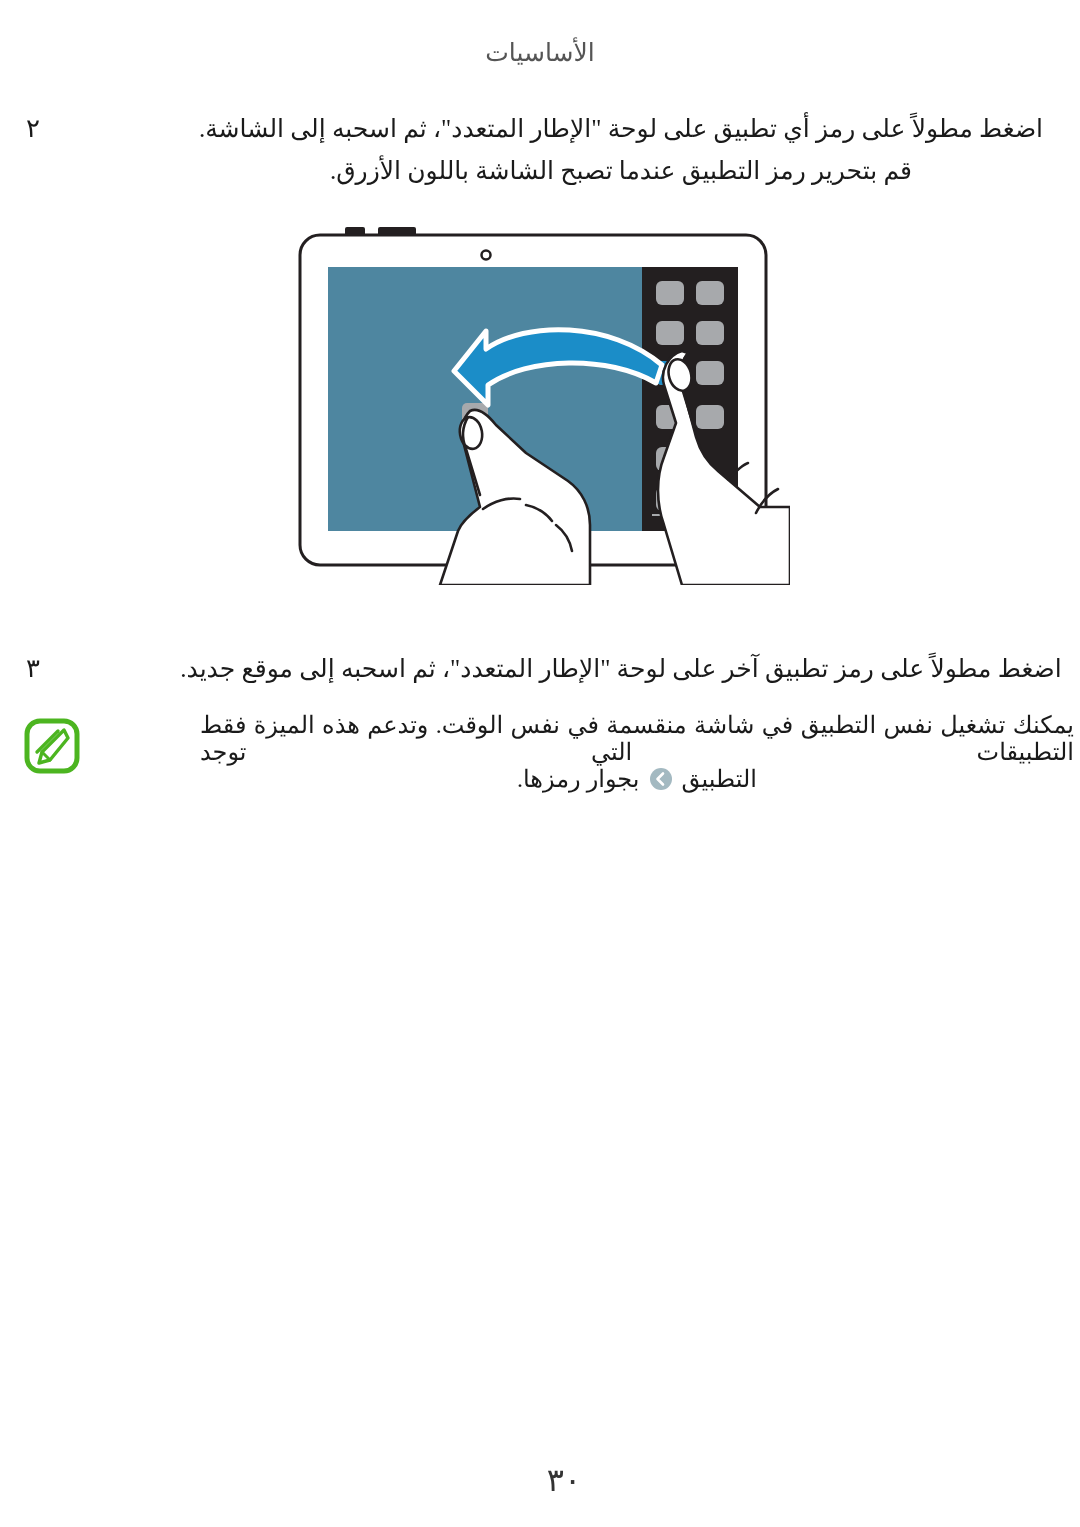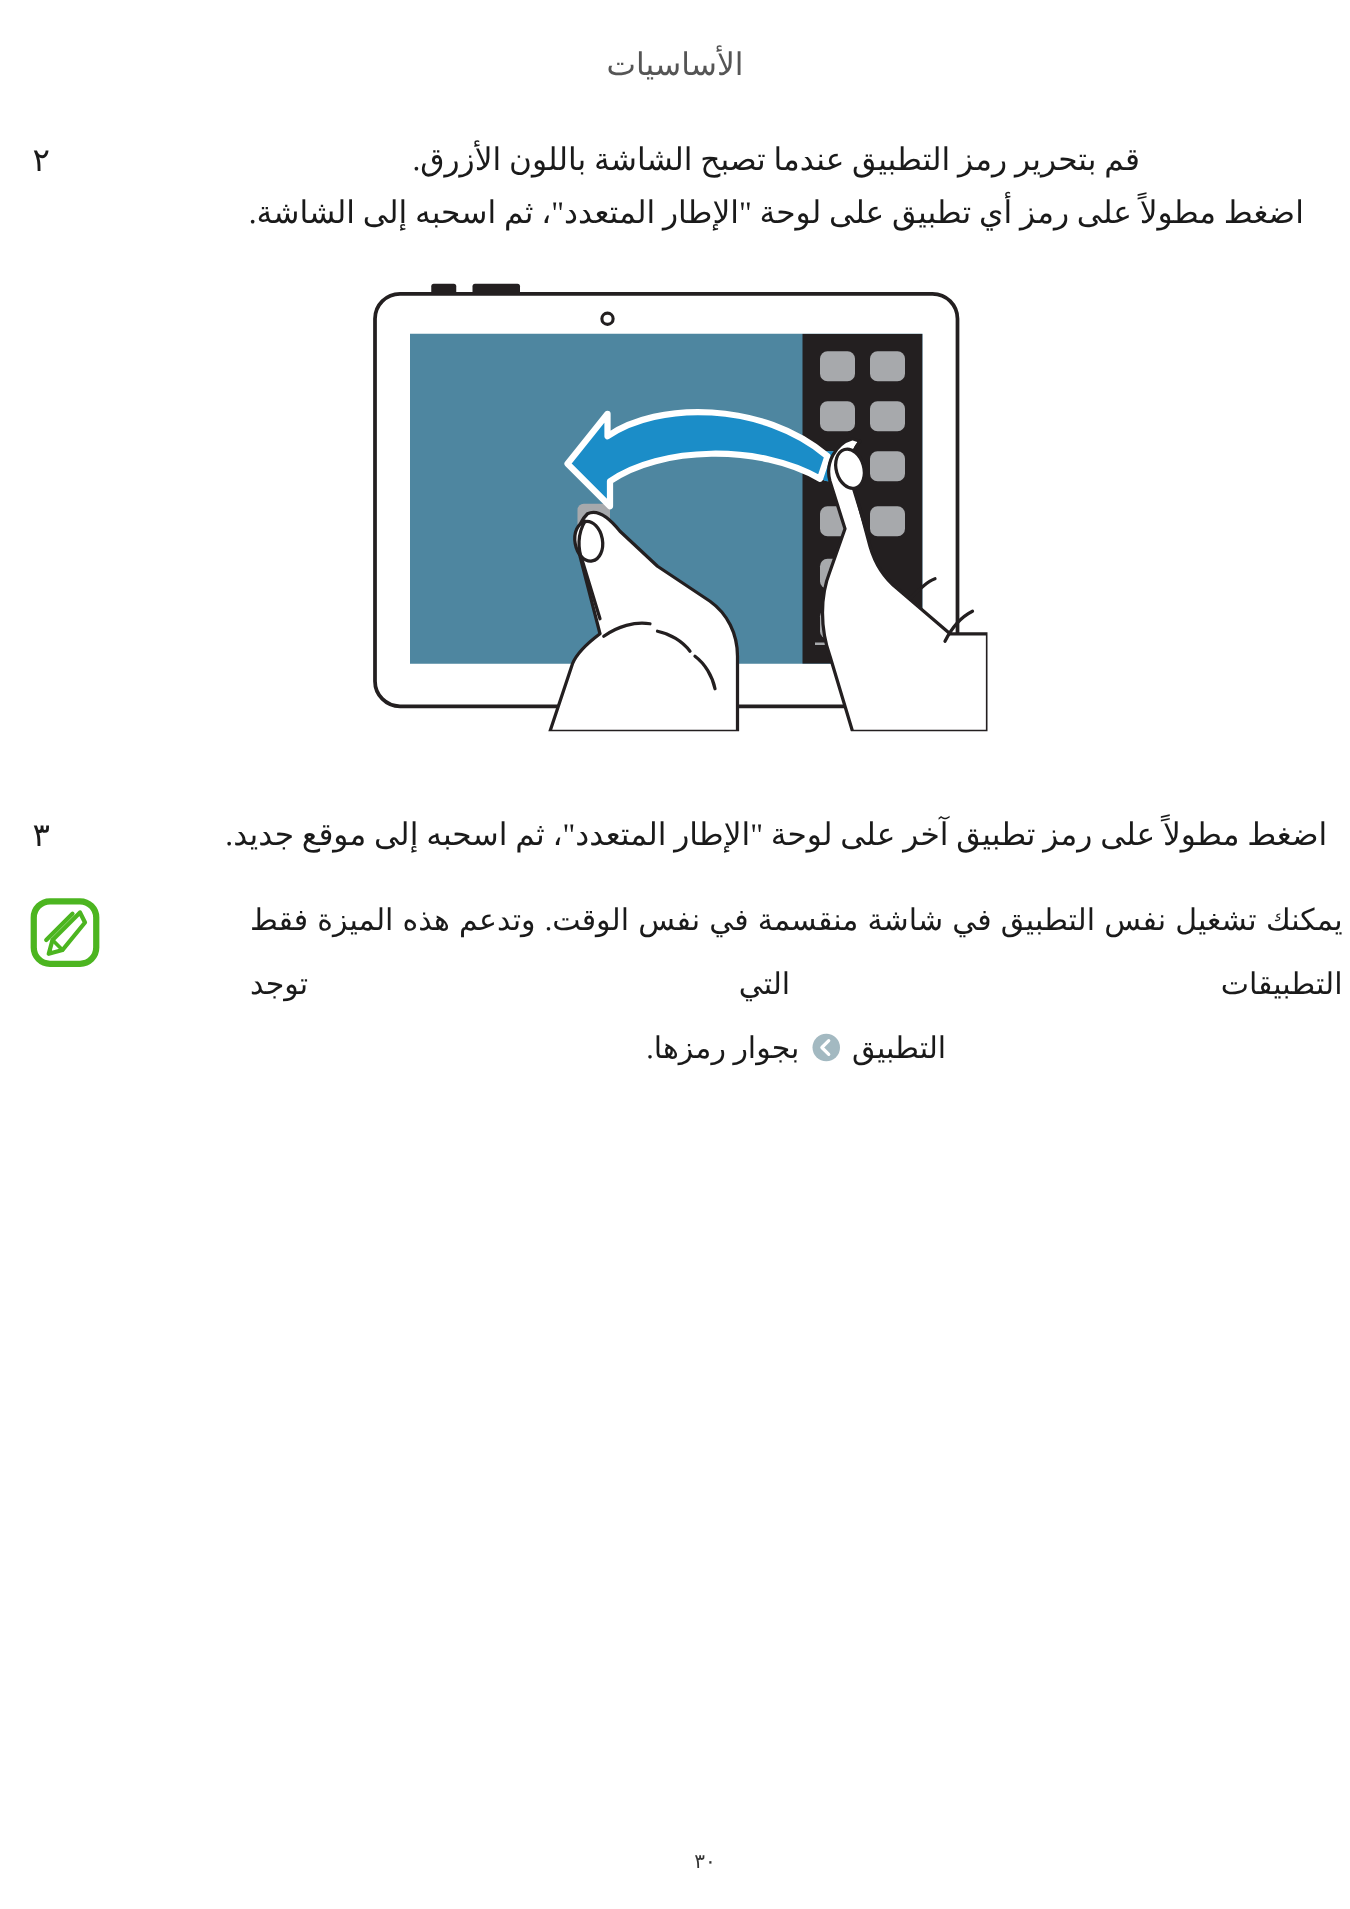--- a/index.html
+++ b/index.html
@@ -110,21 +110,21 @@
     justify-content: center;
     padding-top: 6px;
   }
   .note-body {
     flex: 1 1 auto;
     padding-left: 96px;
     padding-right: 6px;
   }
   .note-line {
     font-size: 24px;
-    line-height: 51px;
+    line-height: 27px;
     color: #1a1a1a;
     text-align: justify;
     text-align-last: justify;
   }
   .note-line.note-line-2 {
     text-align: center;
     text-align-last: center;
   }
   .inline-badge {
     display: inline-block;
@@ -134,37 +134,37 @@
     margin: 0 3px;
   }
 
   
   .page-number {
     position: absolute;
     bottom: 28px;
     left: 0;
     right: 0;
     text-align: center;
-    font-size: 16px;
+    font-size: 32px;
     color: #333333;
     margin-left: 48px;
   }
 </style>
 </head>
 <body>
 
 <div class="page-header">
   <div class="header-rule"></div>
   <div class="header-title">الأساسيات</div>
 </div>
 
 <div class="step" id="step-2">
   <div class="step-body">
+    <div class="step-line">اضغط مطولاً على رمز أي تطبيق على لوحة "الإطار المتعدد"، ثم اسحبه إلى الشاشة.</div>
     <div class="step-line line-2">قم بتحرير رمز التطبيق عندما تصبح الشاشة باللون الأزرق.</div>
-    <div class="step-line">اضغط مطولاً على رمز أي تطبيق على لوحة "الإطار المتعدد"، ثم اسحبه إلى الشاشة.</div>
   </div>
   <div class="step-num">٢</div>
 </div>
 
 <div class="illustration">
   <svg width="500" height="360" viewBox="0 0 500 360" xmlns="http://www.w3.org/2000/svg">
     <defs>
       <clipPath id="screenClip">
         <rect x="38" y="42" width="410" height="264"></rect>
       </clipPath>

